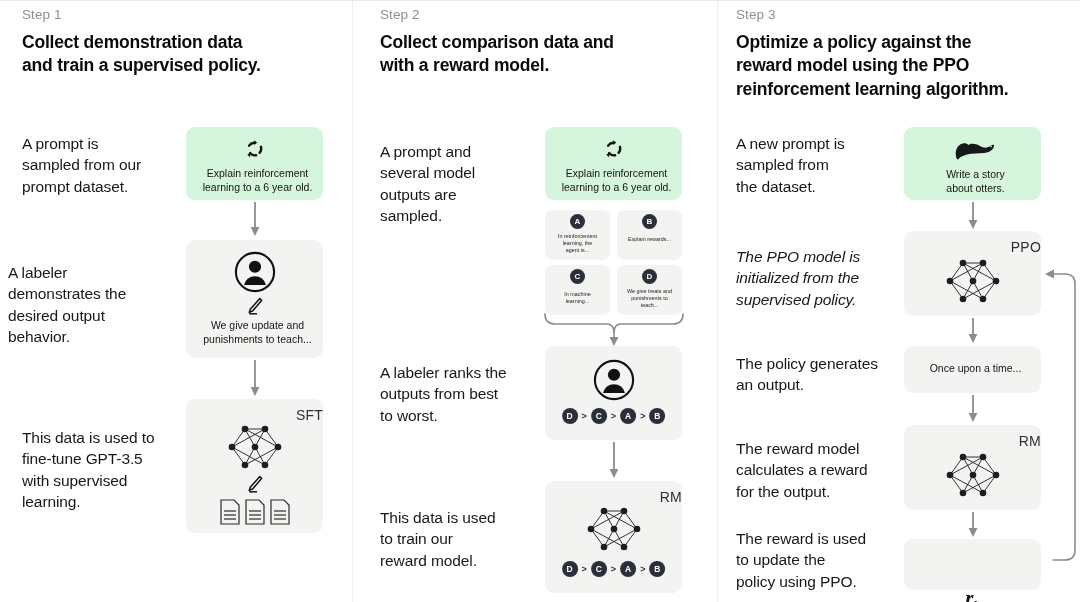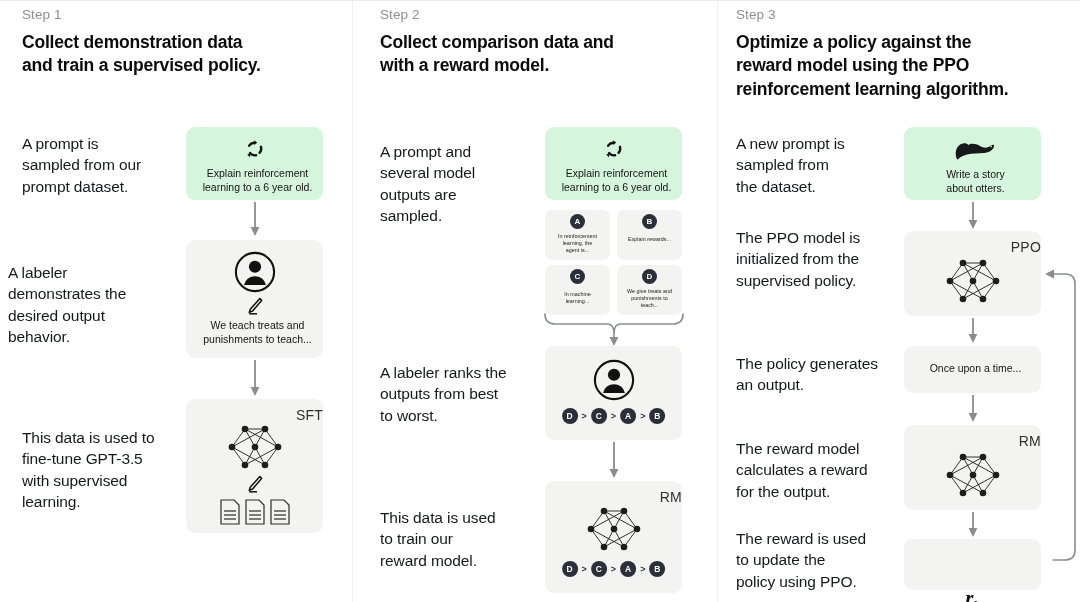--- a/index.html
+++ b/index.html
@@ -176,21 +176,21 @@
           <circle cx="22" cy="16.5" r="6.4" fill="#111"></circle>
           <path d="M10.5 35.5 a11.8 11.8 0 0 1 23 0 z" fill="#111"></path>
         </svg>
       </div>
       <div class="abs" style="left:50%; top:57px; transform:translateX(-50%);">
         <svg width="16" height="19" viewBox="0 0 16 19">
           <path d="M12.8 1.6 L14.6 3.4 L5.6 14 L2.2 15.4 L3.4 12 Z" fill="none" stroke="#111" stroke-width="1.5" stroke-linejoin="round"></path>
           <line x1="2.2" y1="16.8" x2="10" y2="16.8" stroke="#111" stroke-width="1.5"></line>
         </svg>
       </div>
-      <div class="card-text" style="top:79px; white-space:pre-line;">We teach treats and
+      <div class="card-text" style="top:79px; white-space:pre-line;">We give update and
 punishments to teach...</div>
     </div>
 
     <div class="abs" style="left:249px; top:360px;">
       <svg width="12" height="38" viewBox="0 0 12 38">
         <line x1="6" y1="0" x2="6" y2="28" stroke="#8a8d90" stroke-width="1.8"></line>
         <path d="M6 36 L1.6 27 L10.4 27 Z" fill="#8a8d90"></path>
       </svg>
     </div>
 
@@ -387,21 +387,21 @@
     <div class="step-label" style="left:18px; top:7px;">Step 3</div>
     <div class="step-title" style="left:18px; top:31px; width:335px;">
       <span>Optimize a policy against the</span><br>
       <span>reward model using the PPO</span><br>
       <span>reinforcement learning algorithm.</span>
     </div>
 
     <div class="desc" style="left:18px; top:133px; width:155px; white-space:pre-line;">A new prompt is
 sampled from
 the dataset.</div>
-    <div class="desc" style="left:18px; top:227px; width:165px; white-space:pre-line;">The PPO model is
+    <div class="desc" style="left:18px; top:246px; width:165px; white-space:pre-line;font-style:italic;">The PPO model is
 initialized from the
 supervised policy.</div>
     <div class="desc" style="left:18px; top:353px; width:175px; white-space:pre-line;">The policy generates
 an output.</div>
     <div class="desc" style="left:18px; top:438px; width:170px; white-space:pre-line;">The reward model
 calculates a reward
 for the output.</div>
     <div class="desc" style="left:18px; top:528px; width:170px; white-space:pre-line;">The reward is used
 to update the
 policy using PPO.</div>

